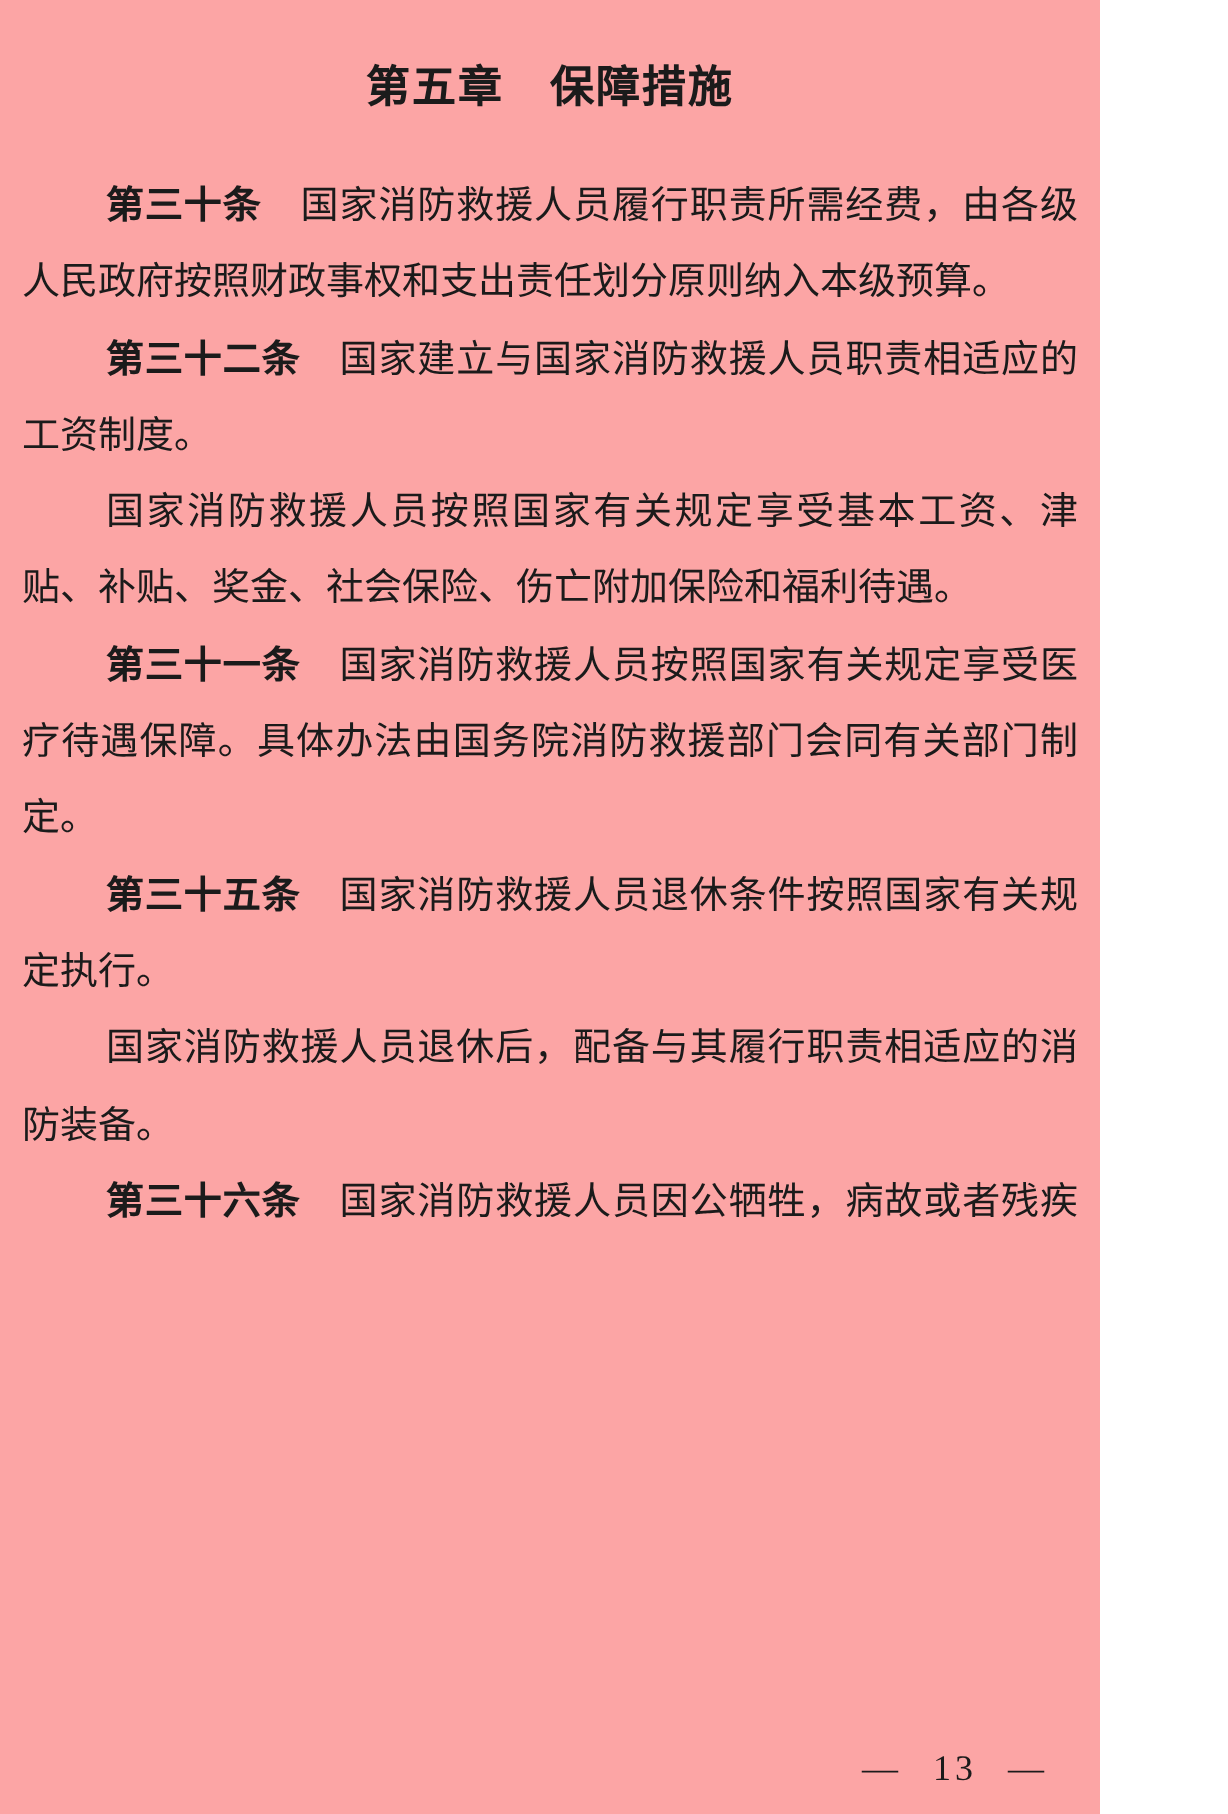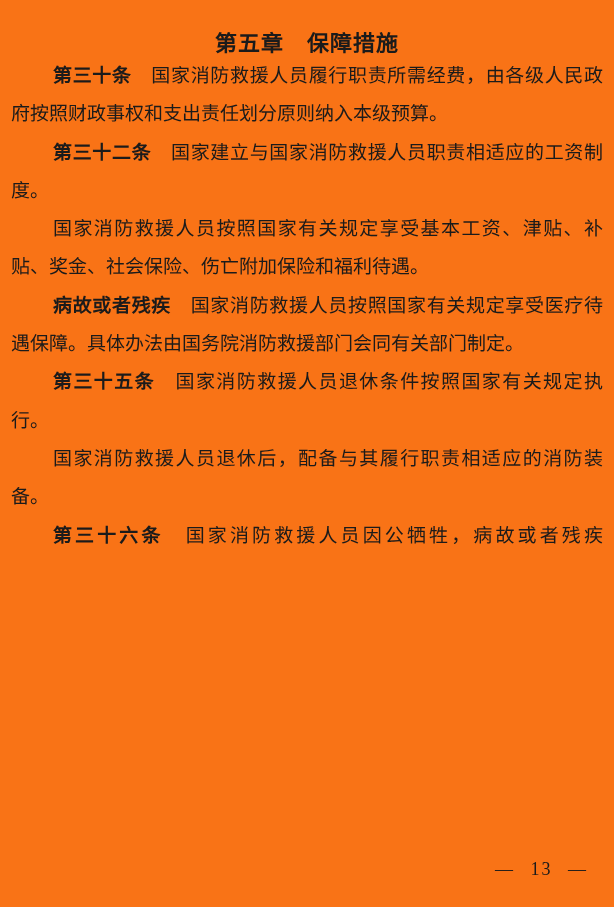--- a/index.html
+++ b/index.html
@@ -2,76 +2,77 @@
 <html lang="zh-CN"><head>
 <meta charset="utf-8">
 <style>
   html, body {
     margin: 0;
     padding: 0;
     background: #ffffff;
   }
   .page {
     position: relative;
-    width: 614px;
+    width: 550px;
     height: 907px;
-    background: #f97316;
+    background: #fca5a5;
     overflow: hidden;
     font-family: "Liberation Serif", "DejaVu Serif", serif;
     color: #1b1b1b;
   }
   .chapter-title {
     margin: 0;
     padding-top: 30px;
     text-align: center;
     font-size: 22px;
     line-height: 27px;
     font-weight: bold;
     letter-spacing: 1px;
   }
   .doc-body {
+    margin-top: 28px;
     padding: 0 11px;
     font-size: 19px;
     line-height: 38.3px;
     text-align: justify;
     text-justify: inter-character;
   }
   .doc-body p {
     margin: 0;
     text-indent: 42px;
   }
   .art-no {
     font-weight: bold;
   }
   
   .doc-body p.cont {
     text-align-last: justify;
   }
   .page-footer {
     position: absolute;
     right: 26px;
-    bottom: 27px;
+    bottom: 12px;
     font-size: 18px;
     letter-spacing: 2px;
     word-spacing: 9px;
     color: #1b1b1b;
   }
 </style>
 </head>
 <body>
 
 <div class="page">
 
   <h1 class="chapter-title">第五章　保障措施</h1>
 
   <div class="doc-body" id="doc-body">
       <p><strong class="art-no">第三十条</strong>　<span>国家消防救援人员履行职责所需经费，由各级人民政府按照财政事权和支出责任划分原则纳入本级预算。</span></p>
       <p><strong class="art-no">第三十二条</strong>　<span>国家建立与国家消防救援人员职责相适应的工资制度。</span></p>
       <p><span>国家消防救援人员按照国家有关规定享受基本工资、津贴、补贴、奖金、社会保险、伤亡附加保险和福利待遇。</span></p>
-      <p><strong class="art-no">病故或者残疾</strong>　<span>国家消防救援人员按照国家有关规定享受医疗待遇保障。具体办法由国务院消防救援部门会同有关部门制定。</span></p>
+      <p><strong class="art-no">第三十一条</strong>　<span>国家消防救援人员按照国家有关规定享受医疗待遇保障。具体办法由国务院消防救援部门会同有关部门制定。</span></p>
       <p><strong class="art-no">第三十五条</strong>　<span>国家消防救援人员退休条件按照国家有关规定执行。</span></p>
       <p><span>国家消防救援人员退休后，配备与其履行职责相适应的消防装备。</span></p>
       <p class="cont"><strong class="art-no">第三十六条</strong>　<span>国家消防救援人员因公牺牲，病故或者残疾</span></p>
     </div>
 
   <div class="page-footer">
     <span>— 13 —</span>
   </div>
 
 </div>

